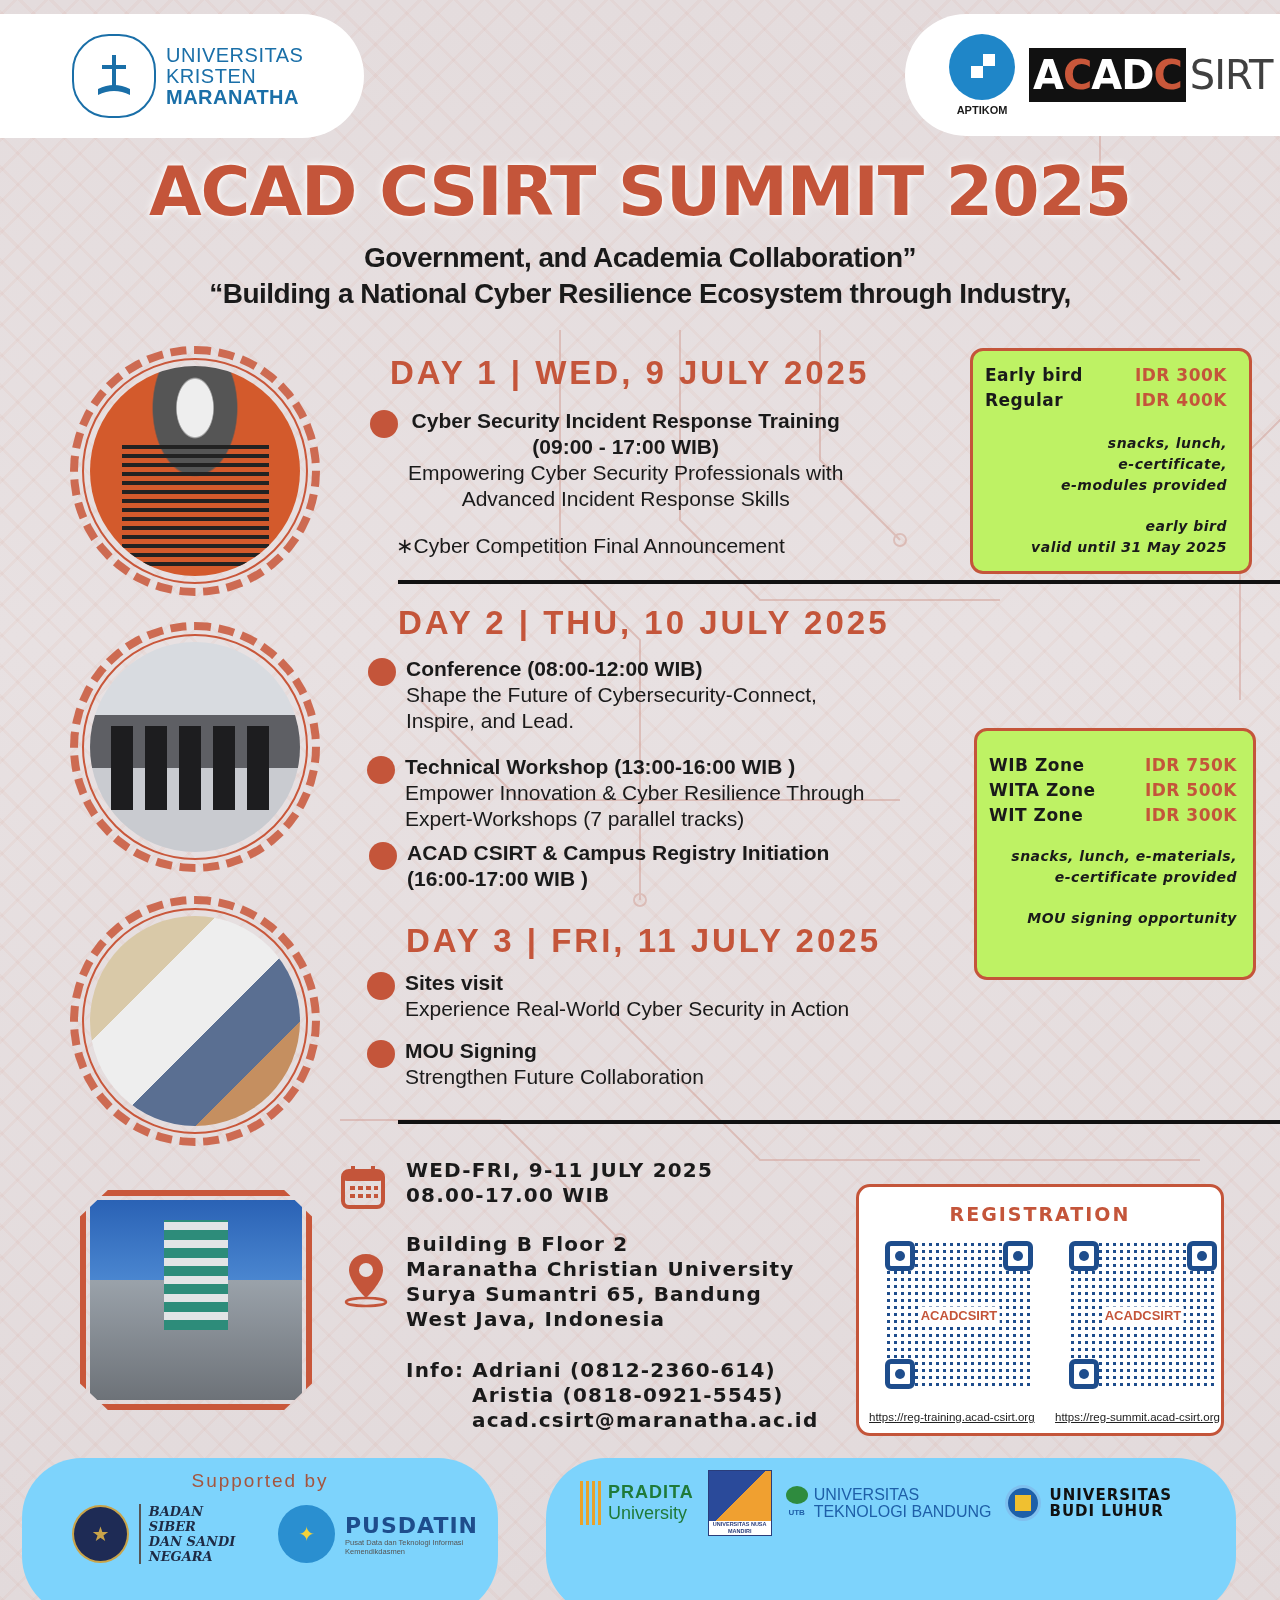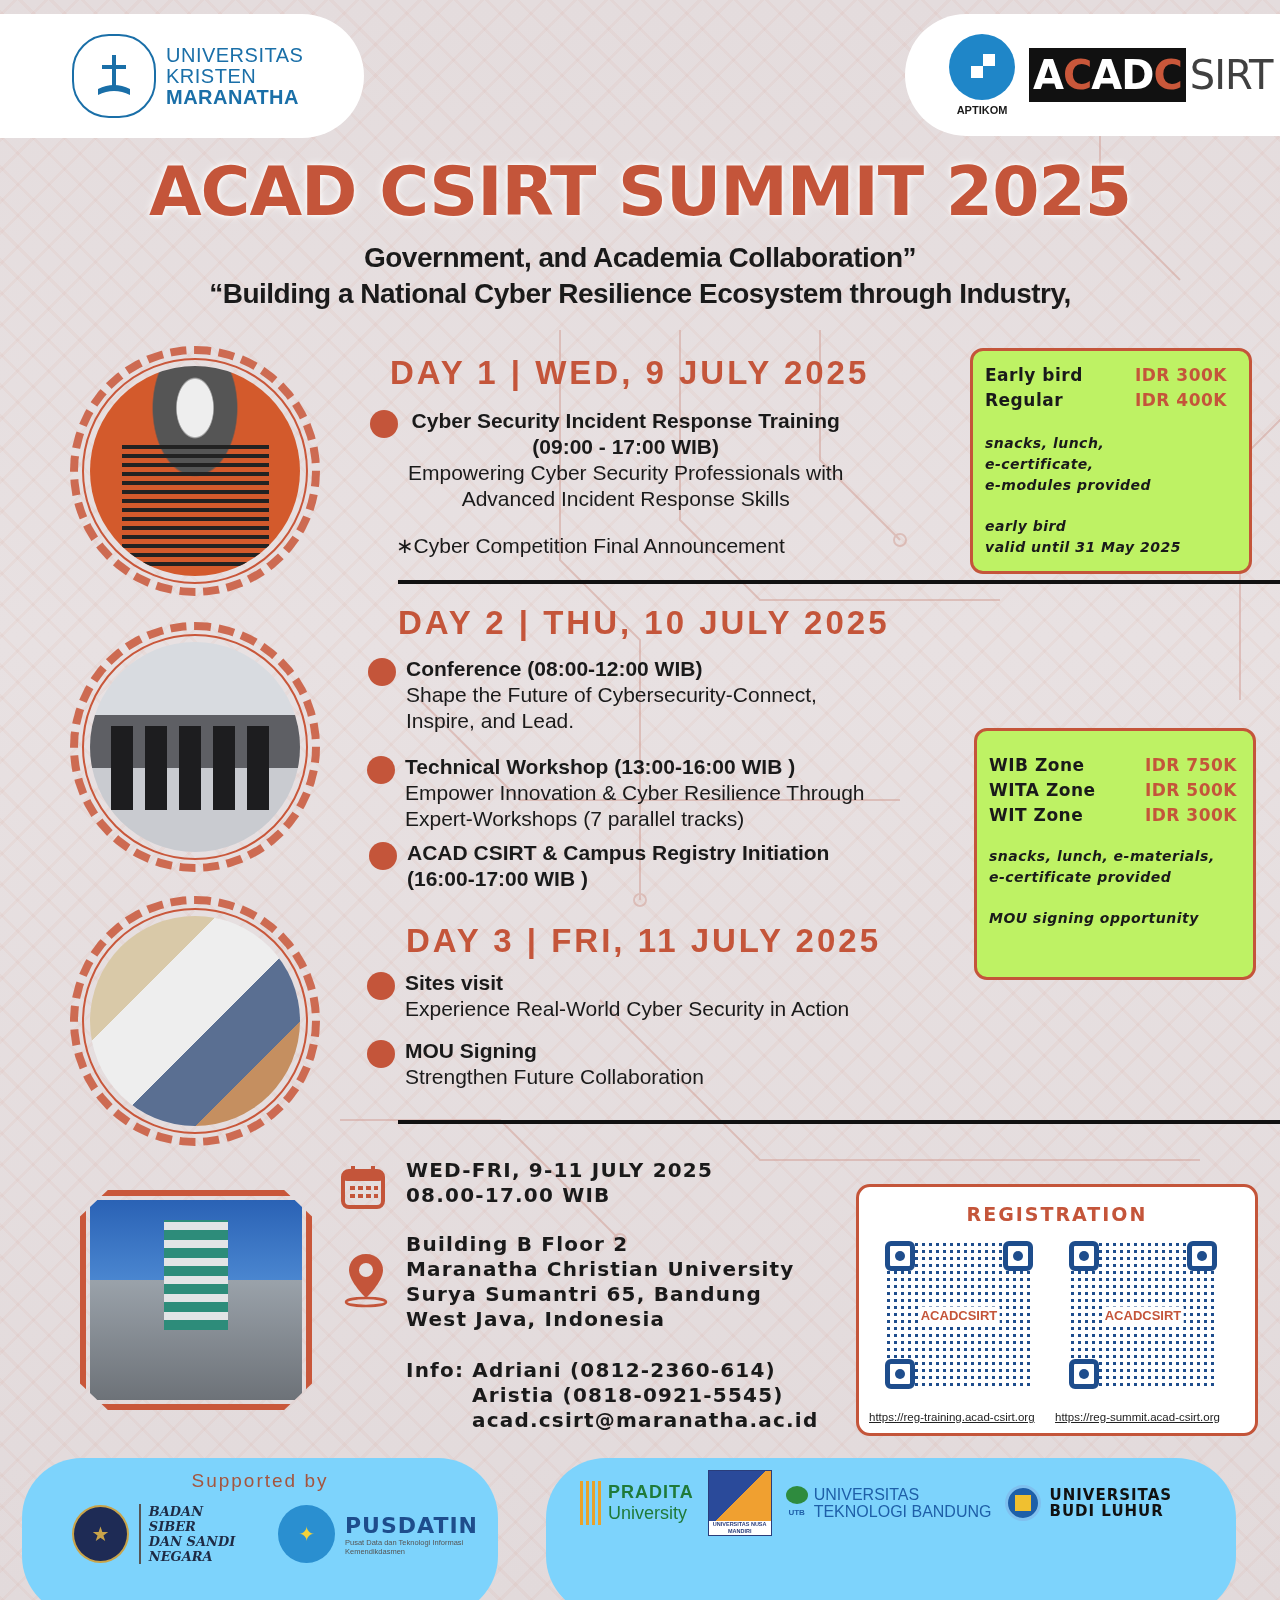--- a/index.html
+++ b/index.html
@@ -92,28 +92,28 @@
   .note { position: absolute; left: 396px; top: 534px; font-size: 21px; white-space: nowrap; }
   .divider { position: absolute; left: 398px; right: 0; height: 4px; background: #111; }
 
   
   .price-box {
     position: absolute; background: #bef264; border: 3px solid #c4553a; border-radius: 13px;
     font-family: "DejaVu Sans", sans-serif;
   }
   .price-row { display: flex; justify-content: space-between; font-size: 17px; font-weight: 700; line-height: 25px; letter-spacing: 0.5px; }
   .price-row .amt { color: #c4553a; }
-  .price-note { text-align: left; font-size: 14px; font-style: italic; font-weight: 700; line-height: 21px; letter-spacing: 0.5px; }
+  .price-note { text-align: right; font-size: 14px; font-style: italic; font-weight: 700; line-height: 21px; letter-spacing: 0.5px; }
 
   
   .info-block { position: absolute; left: 406px; font-family: "DejaVu Sans", sans-serif; font-weight: 700; font-size: 20px; letter-spacing: 1.2px; line-height: 25px; white-space: nowrap; }
   .icon-cal, .icon-pin { position: absolute; }
   
   .reg-box {
-    position: absolute; left: 856px; top: 1184px; width: 402px; height: 252px;
+    position: absolute; left: 856px; top: 1184px; width: 368px; height: 252px;
     background: #fff; border: 3px solid #c4553a; border-radius: 14px;
   }
   .reg-title { text-align: center; margin-top: 16px; font-family: "DejaVu Sans", sans-serif; font-weight: 700; font-size: 19px; letter-spacing: 2px; color: #c4553a; }
   .qr { position: absolute; width: 148px; height: 148px; top: 54px; }
   .qr .dots { position: absolute; inset: 0; background-image: radial-gradient(circle, #1e4d8c 1.6px, transparent 2px); background-size: 7px 7px; }
   .qr .eye { position: absolute; width: 30px; height: 30px; border: 5px solid #1e4d8c; border-radius: 6px; background: #fff; }
   .qr .eye::after { content:""; position:absolute; left: 5px; top: 5px; width: 10px; height: 10px; border-radius: 50%; background: #1e4d8c; }
   .qr .center { position: absolute; left: 50%; top: 50%; transform: translate(-50%,-50%); background:#fff; font-size: 13px; font-weight: 700; color: #c4553a; padding: 1px 2px; }
   .reg-link { position: absolute; top: 224px; font-size: 11.5px; text-decoration: underline; color: #222; white-space: nowrap; }
 

